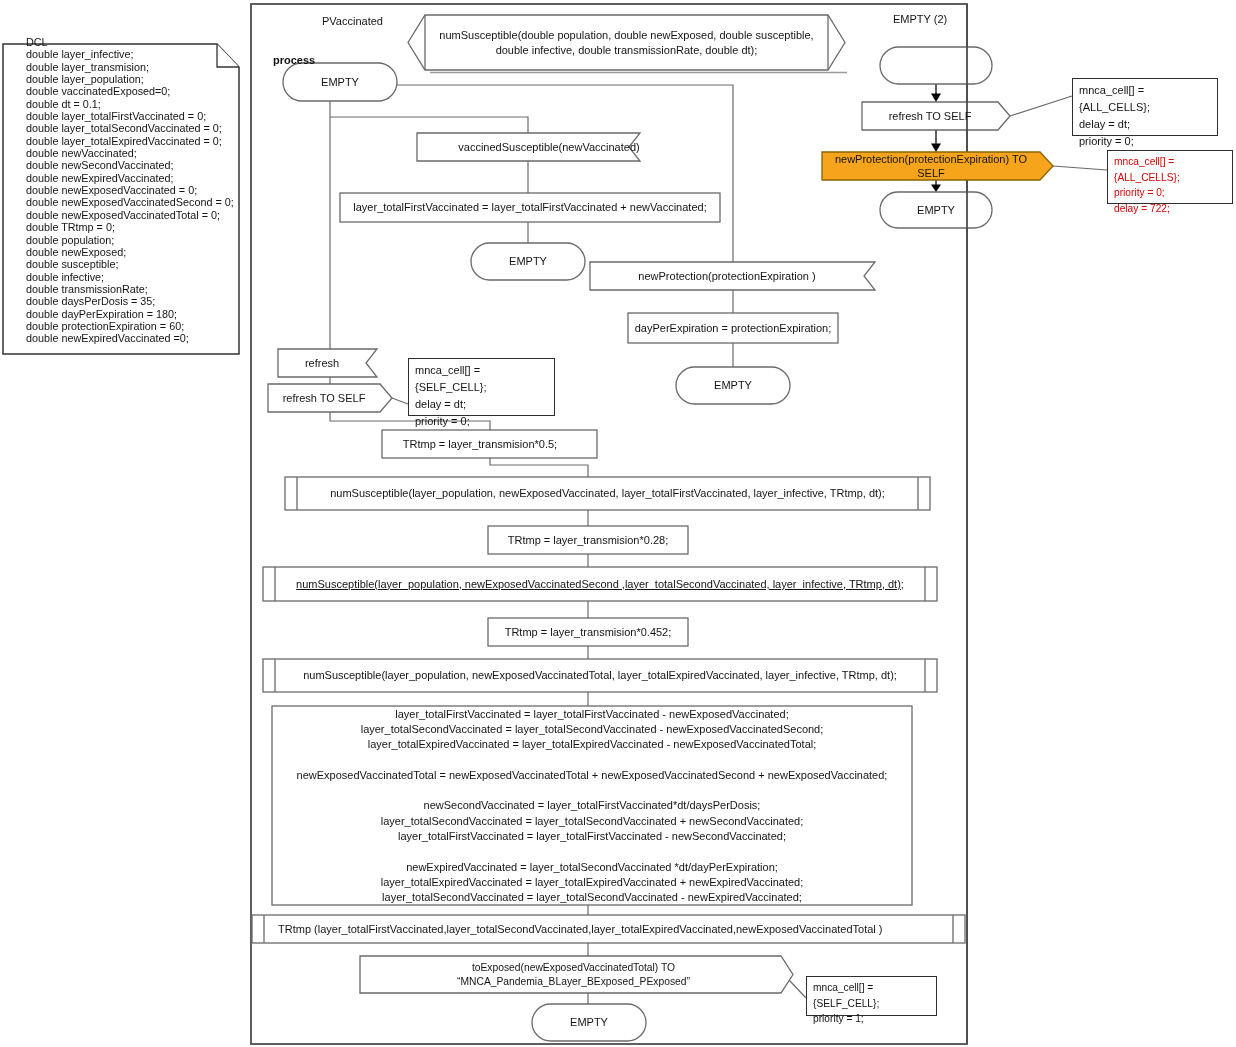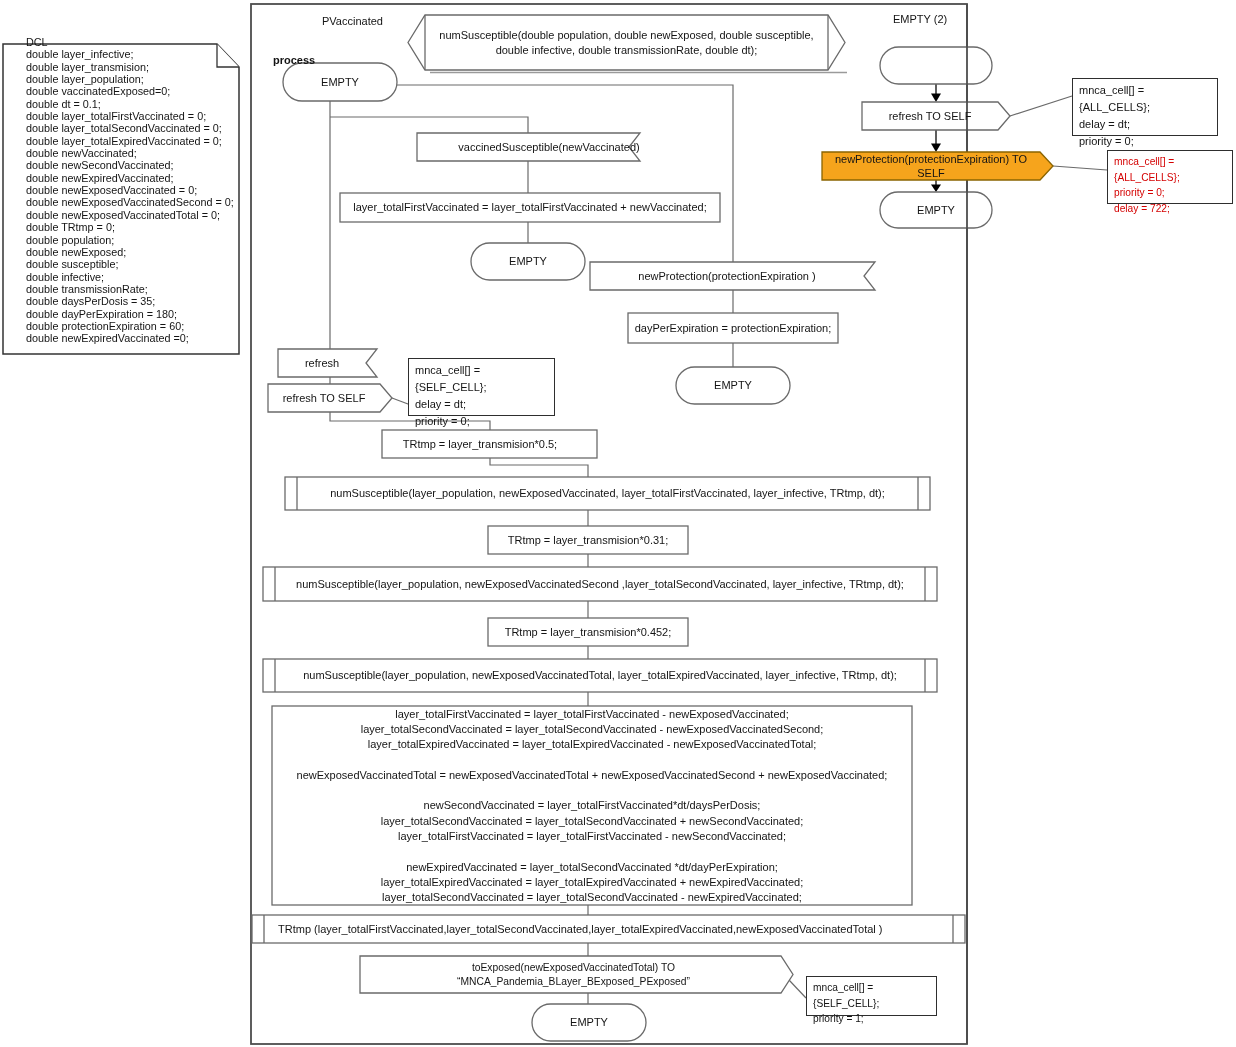--- a/index.html
+++ b/index.html
@@ -162,22 +162,22 @@
   <div class="lbl" style="left:417px;top:133px;width:212px;height:28px;margin-left:26px;">vaccinedSusceptible(newVaccinated)</div>
   <div class="lbl" style="left:340px;top:193px;width:380px;height:29px;">layer_totalFirstVaccinated = layer_totalFirstVaccinated + newVaccinated;</div>
   <div class="lbl" style="left:471px;top:243px;width:114px;height:37px;">EMPTY</div>
   <div class="lbl" style="left:590px;top:262px;width:274px;height:28px;">newProtection(protectionExpiration )</div>
   <div class="lbl" style="left:628px;top:313px;width:210px;height:30px;">dayPerExpiration = protectionExpiration;</div>
   <div class="lbl" style="left:676px;top:367px;width:114px;height:37px;">EMPTY</div>
   <div class="lbl" style="left:278px;top:349px;width:88px;height:28px;">refresh</div>
   <div class="lbl" style="left:268px;top:384px;width:112px;height:28px;">refresh TO SELF</div>
   <div class="lbl" style="left:382px;top:430px;width:196px;height:28px;">TRtmp = layer_transmision*0.5;</div>
   <div class="lbl" style="left:297px;top:477px;width:621px;height:33px;">numSusceptible(layer_population, newExposedVaccinated, layer_totalFirstVaccinated, layer_infective, TRtmp, dt);</div>
-  <div class="lbl" style="left:488px;top:526px;width:200px;height:28px;">TRtmp = layer_transmision*0.31;</div>
-  <div class="lbl" style="left:275px;top:567px;width:650px;height:34px;">numSusceptible(layer_population, newExposedVaccinatedSecond ,layer_totalSecondVaccinated, layer_infective, TRtmp, dt);</div>
+  <div class="lbl" style="left:488px;top:526px;width:200px;height:28px;">TRtmp = layer_transmision*0.28;</div>
+  <div class="lbl" style="left:275px;top:567px;width:650px;height:34px;text-decoration:underline;">numSusceptible(layer_population, newExposedVaccinatedSecond ,layer_totalSecondVaccinated, layer_infective, TRtmp, dt);</div>
   <div class="lbl" style="left:488px;top:618px;width:200px;height:28px;">TRtmp = layer_transmision*0.452;</div>
   <div class="lbl" style="left:275px;top:659px;width:650px;height:33px;">numSusceptible(layer_population, newExposedVaccinatedTotal, layer_totalExpiredVaccinated, layer_infective, TRtmp, dt);</div>
   <div class="lbl block" style="left:272px;top:708px;width:640px;height:196px;">layer_totalFirstVaccinated = layer_totalFirstVaccinated - newExposedVaccinated;
 layer_totalSecondVaccinated = layer_totalSecondVaccinated - newExposedVaccinatedSecond;
 layer_totalExpiredVaccinated = layer_totalExpiredVaccinated - newExposedVaccinatedTotal;
 
 newExposedVaccinatedTotal = newExposedVaccinatedTotal + newExposedVaccinatedSecond + newExposedVaccinated;
 
 newSecondVaccinated = layer_totalFirstVaccinated*dt/daysPerDosis;
 layer_totalSecondVaccinated = layer_totalSecondVaccinated + newSecondVaccinated;

